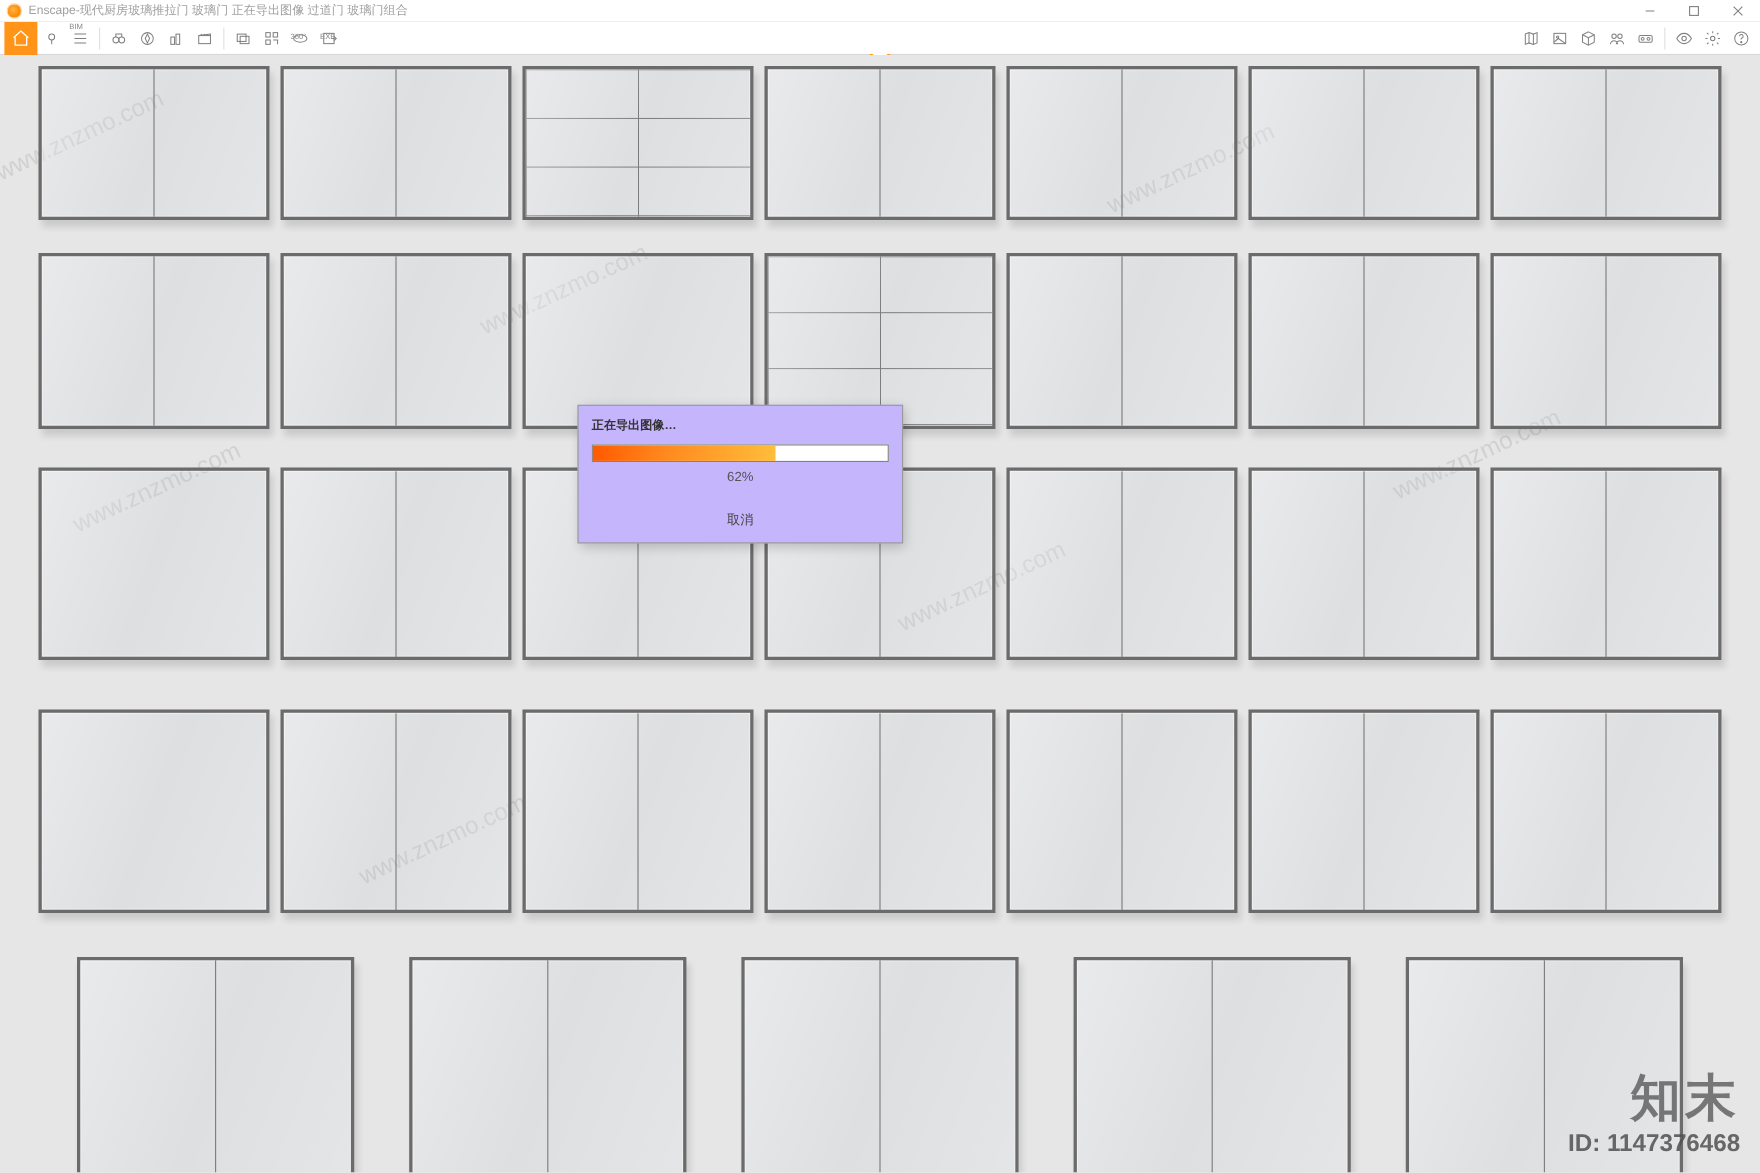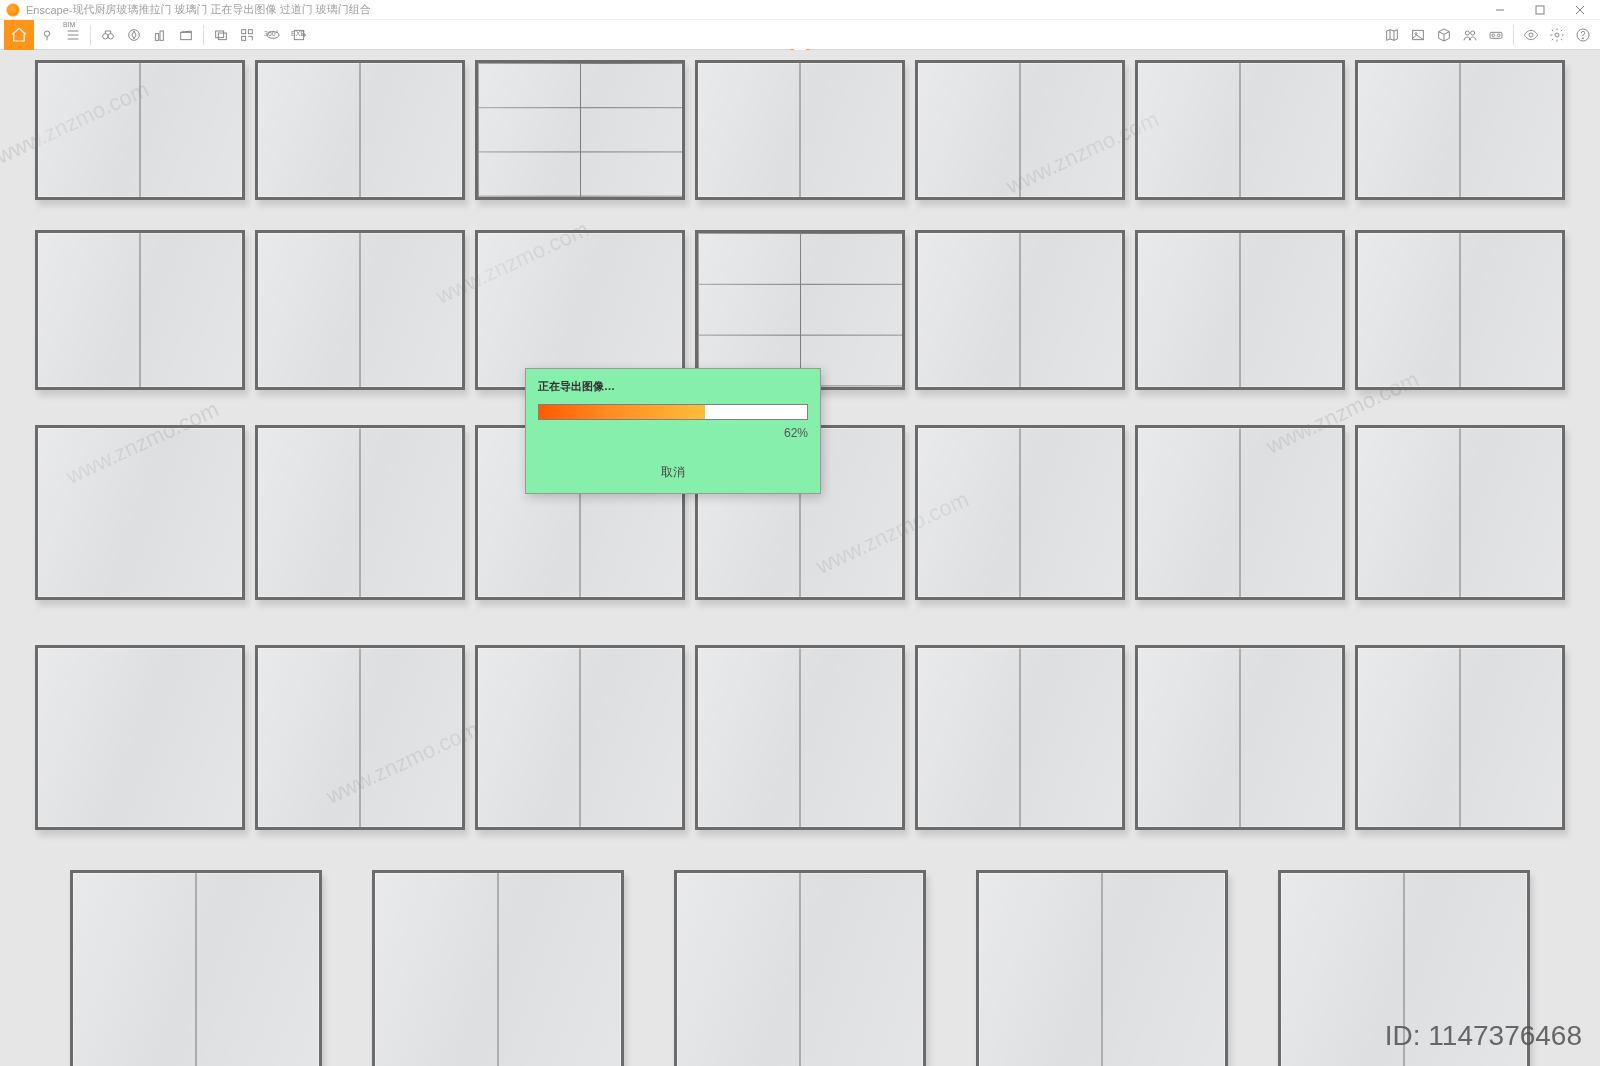--- a/index.html
+++ b/index.html
@@ -100,46 +100,46 @@
     
     .wm {
       position: absolute; color: rgba(170,170,170,0.35);
       font-size: 22px; font-weight: 500; transform: rotate(-25deg);
       white-space: nowrap; pointer-events: none;
     }
 
     
     .dialog {
       position: absolute; left: 525px; top: 368px; width: 296px; height: 126px;
-      background: #86efac; border: 1px solid #999;
+      background: #c4b5fd; border: 1px solid #999;
       box-shadow: 2px 3px 10px rgba(0,0,0,0.2);
       padding: 10px 12px 8px;
       font-size: 12px; color: #333;
       display: flex; flex-direction: column;
     }
     .dialog .dlg-title { font-weight: 600; font-size: 11px; }
     .pbar {
       margin-top: 10px; height: 16px; border: 1px solid #808080; background: #fff; position: relative;
     }
     .pbar .pfill {
       height: 100%; width: 62%;
       background: linear-gradient(90deg, #ff5a00 0%, #ff8a1f 40%, #ffbd3a 100%);
     }
-    .pct { text-align: right; margin-top: 6px; color: #555; font-size: 12px; }
+    .pct { text-align: center; margin-top: 6px; color: #555; font-size: 12px; }
     .dlg-actions { margin-top: auto; text-align: center; }
     .dlg-cancel { display: inline-block; padding: 4px 8px; font-size: 12px; color: #444; cursor: pointer; }
 
     
     .brand {
       position: absolute; right: 18px; bottom: 14px; text-align: right;
       color: rgba(70,70,70,0.85); font-family: "Microsoft YaHei", sans-serif;
       pointer-events: none;
     }
     .brand .big { font-size: 46px; font-weight: 700; letter-spacing: 4px; color: rgba(80,80,80,0.75); }
-    .brand .id  { font-size: 28px; font-weight: 400; color: rgba(80,80,80,0.85); margin-top: -4px; }
+    .brand .id  { font-size: 22px; font-weight: 700; color: rgba(80,80,80,0.85); margin-top: -4px; }
   </style>
 </head>
 <body>
 
 <div class="titlebar">
   <span class="e-logo"></span>
   <span>Enscape</span>
   <span> - </span>
   <span>现代厨房玻璃推拉门 玻璃门 正在导出图像 过道门 玻璃门组合</span>
   <span class="spacer"></span>
@@ -433,20 +433,21 @@
       </div>
     <div class="door">
         <div class="shade"></div>
       </div>
     <div class="door">
         <div class="shade"></div>
       </div>
   </div>
 
   <div class="brand">
+    <div class="big">知末</div>
     <div class="id">
       <span>ID: </span><span>1147376468</span>
     </div>
   </div>
 </div>
 
 <div class="dialog">
   <div class="dlg-title">正在导出图像…</div>
   <div class="pbar">
     <div class="pfill" style="width:62%"></div>

